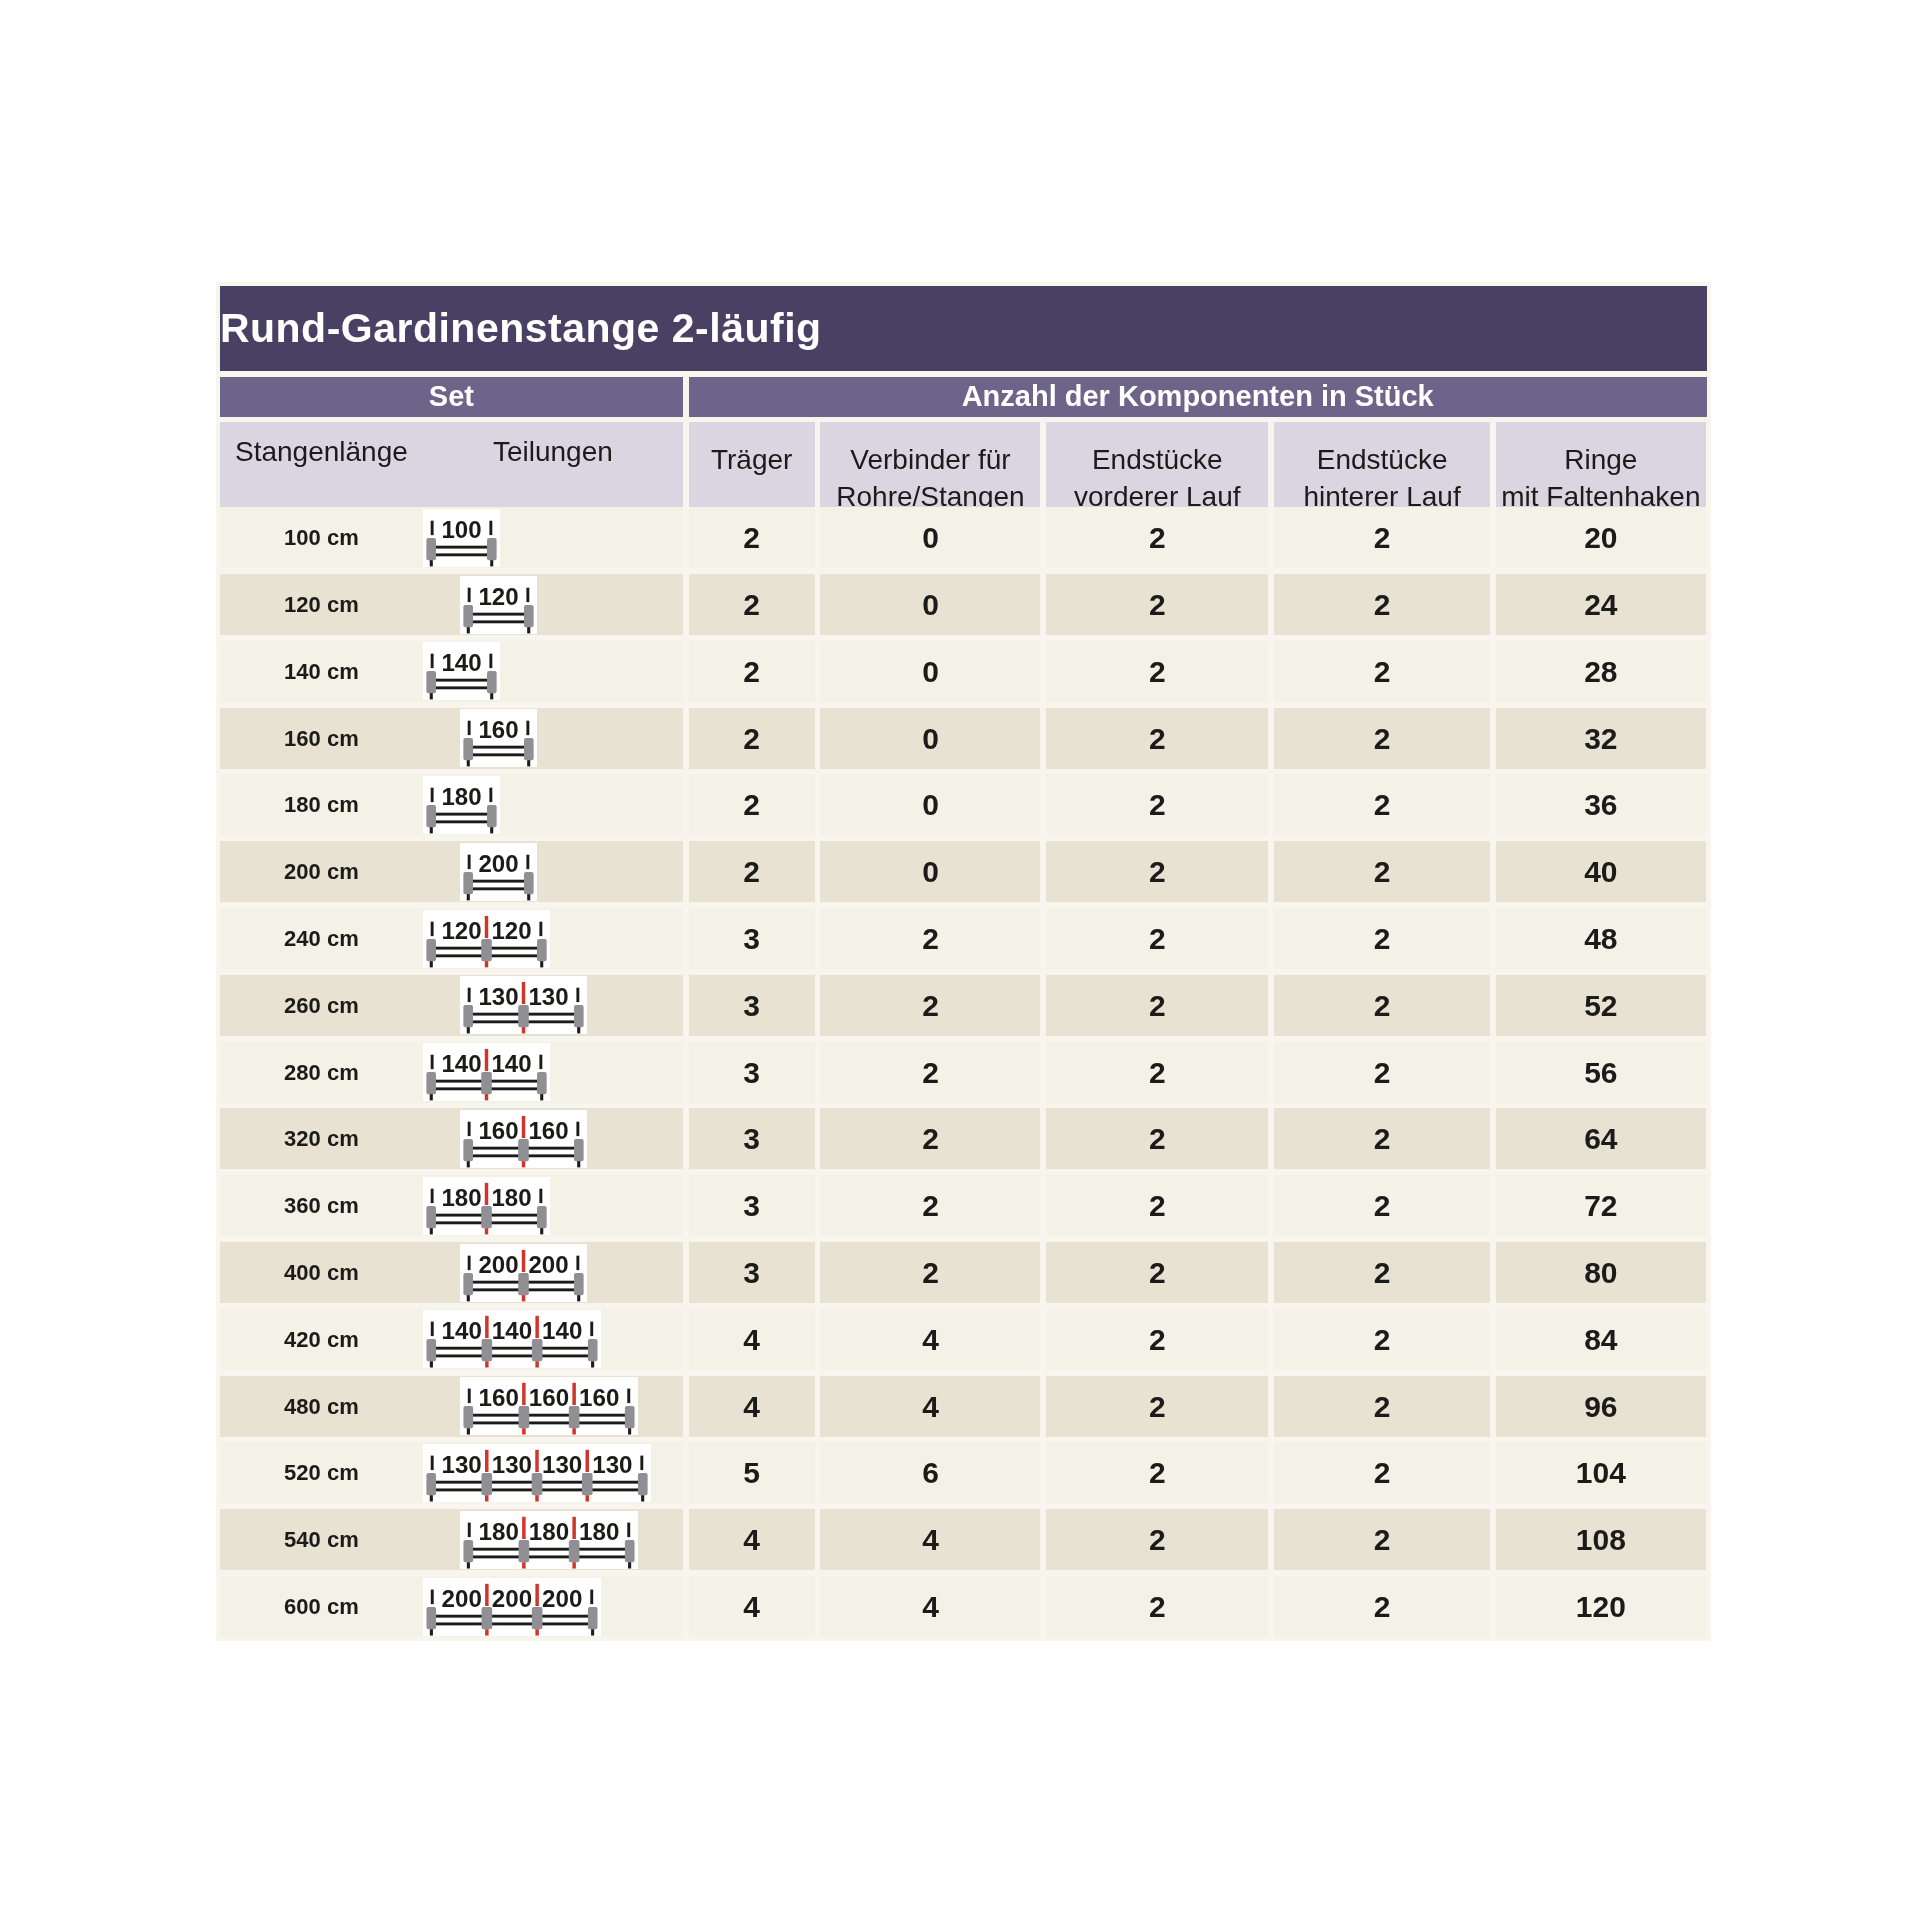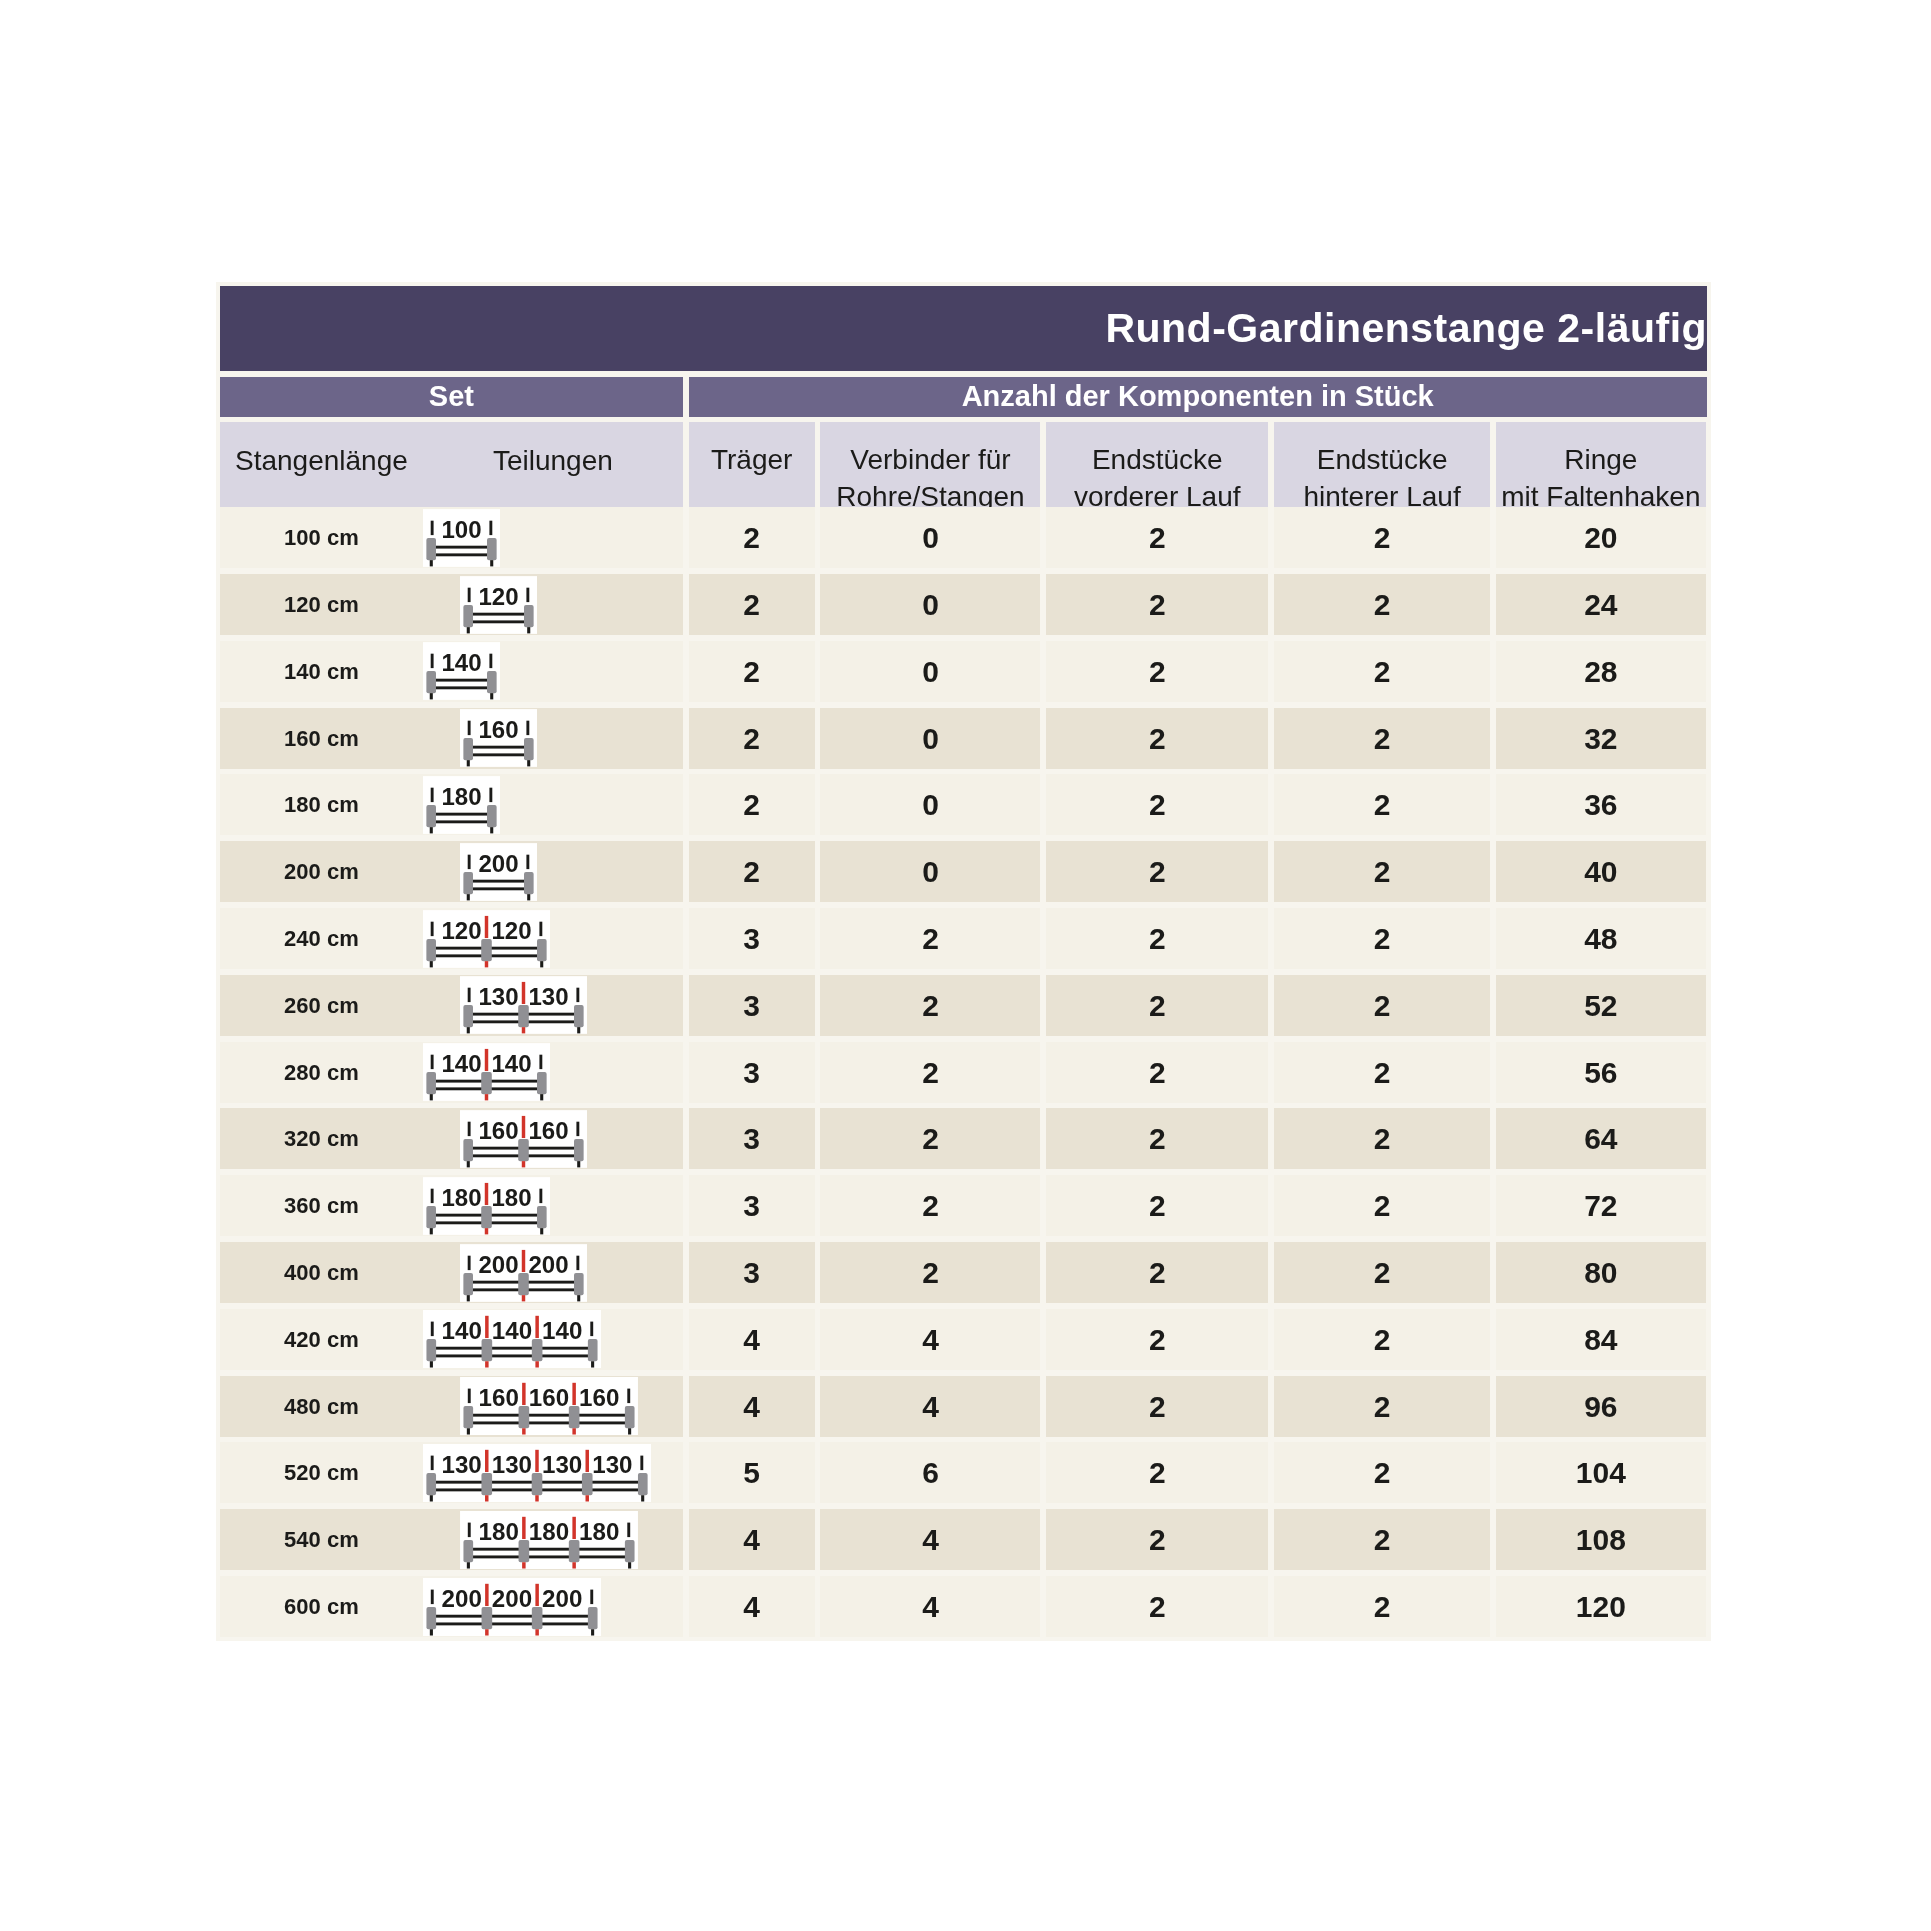--- a/index.html
+++ b/index.html
@@ -19,40 +19,40 @@
   body{
     width:1931px;height:1931px;position:relative;background:var(--paper);
     font-family:"Liberation Sans","DejaVu Sans",sans-serif;color:var(--ink);
   }
   .tbl{
     position:absolute;left:216px;top:282px;width:1495px;
     background:var(--gap);padding:3.9px;
   }
   .title-bar{
     height:85px;background:var(--title-bar);
-    display:flex;align-items:center;justify-content:flex-end;
+    display:flex;align-items:center;justify-content:flex-start;
   }
   .title-bar span{color:#fff;font-size:41px;font-weight:700;letter-spacing:0.5px;}
   .group-row{
     display:grid;grid-template-columns:463px 1018px;column-gap:5.8px;
     height:40px;margin-top:5.8px;
   }
   .group-cell{
     background:var(--group-bar);color:#fff;font-size:29px;font-weight:700;
     display:flex;align-items:center;justify-content:center;
   }
   .header-row{
     display:grid;grid-template-columns:463px 126px 220px 222px 216px 210px;
     column-gap:5.8px;height:79px;margin-top:5.8px;
   }
   .hcell{
     background:var(--colhead-bg);font-size:28px;line-height:37px;
     text-align:center;padding-top:19px;white-space:pre-line;
   }
-  .hcell.first{display:flex;align-items:flex-start;padding-top:12px;}
+  .hcell.first{display:flex;align-items:flex-start;padding-top:3px;}
   .hcell.first span{display:block;padding-top:7.7px;line-height:37px;}
   .hcell.first .sub1{width:203px;text-align:center;}
   .hcell.first .sub2{flex:1;text-align:center;}
   .row{
     display:grid;grid-template-columns:463px 126px 220px 222px 216px 210px;
     column-gap:5.8px;height:61px;margin-top:5.8px;
   }
   .row.light .cell{background:var(--row-light);}
   .row.dark .cell{background:var(--row-dark);gap:37px;}
   .cell.num{

